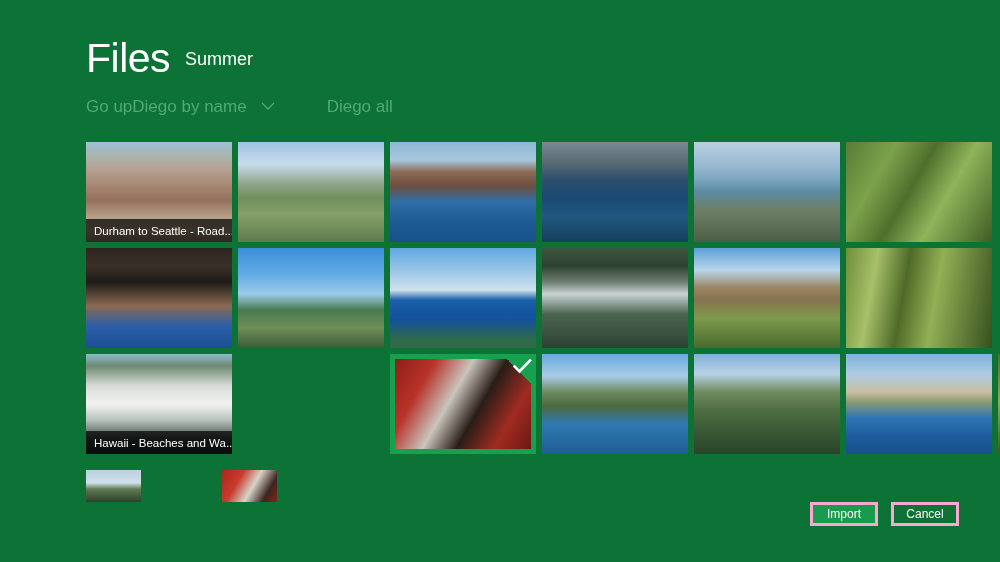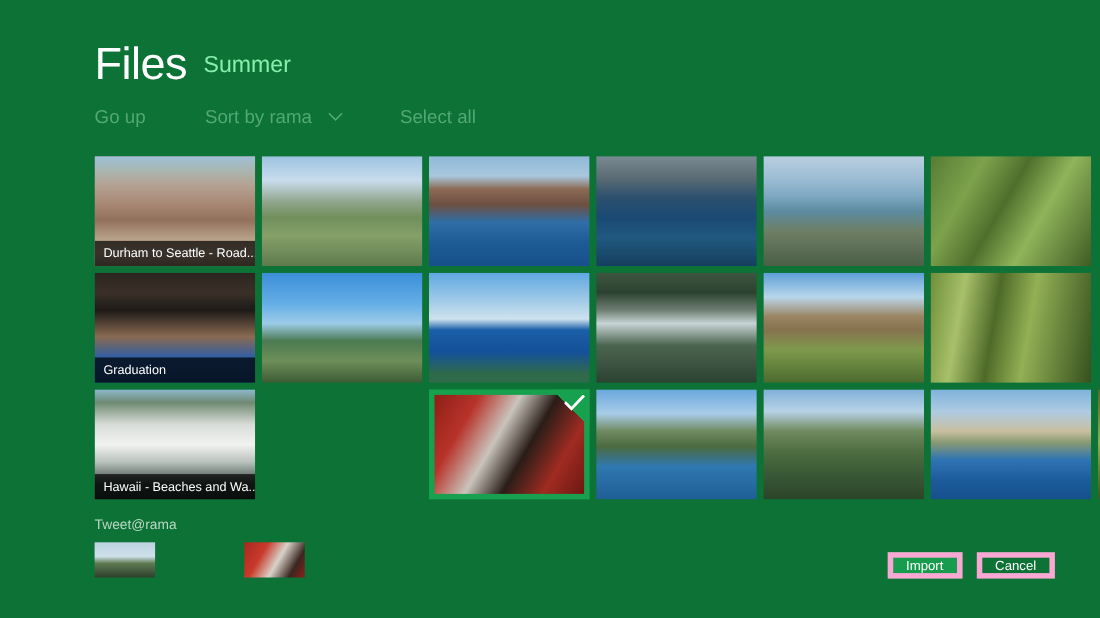--- a/index.html
+++ b/index.html
@@ -7,26 +7,26 @@
     width: 1000px; height: 562px;
     overflow: hidden;
     background: #0c7236;
     font-family: "Liberation Sans", sans-serif;
   }
   #app { position: relative; width: 1000px; height: 562px; background: #0c7236; overflow: hidden; }
 
   
   #header { position: absolute; left: 86px; top: 38px; display: flex; align-items: center; }
   #title { font-size: 41px; font-weight: 300; color: #ffffff; letter-spacing: -0.5px; line-height: 1; }
-  #subtitle { font-size: 21px; font-weight: 300; color: #86efac; margin-left: 15px; line-height: 1; }
+  #subtitle { font-size: 18px; font-weight: 300; color: #ffffff; margin-left: 15px; line-height: 1; }
 
   
   #commandbar { position: absolute; left: 86px; top: 98px; display: flex; align-items: center; }
   .cmd { font-size: 17px; font-weight: 300; color: #53a873; line-height: 1; cursor: default; }
-  #cmd-goup { margin-right: 54px; }
+  #cmd-goup { }
   #cmd-sort-wrap { display: flex; align-items: center; margin-right: 52px; }
   #chevron { margin-left: 14px; display: inline-block; width: 14px; height: 9px; }
   #chevron svg { display: block; }
 
   
   #grid { position: absolute; left: 86px; top: 142px; width: 960px; }
   .row { display: flex; margin-bottom: 6px; height: 100px; }
   .cell { width: 146px; height: 100px; margin-right: 6px; position: relative; overflow: hidden; flex: 0 0 auto; }
   .cell.empty { background: transparent; }
   .thumb { position: absolute; inset: 0; background-size: cover; background-position: center; }
@@ -47,21 +47,21 @@
 
   
   #bottom { position: absolute; left: 86px; top: 470px; }
   #tweet-label { font-size: 12.5px; color: #b8d8c4; font-weight: 400; margin-bottom: 9px; }
   #mini-row { display: flex; }
   .mini { width: 55px; height: 32px; margin-right: 13px; background-size: cover; background-position: center; }
 
   #buttons { position: absolute; right: 41px; top: 502px; display: flex; }
   .btn {
     height: 24px; min-width: 68px; padding: 0 12px;
-    border: 5px solid #f9a8d4; color: #ffffff;
+    border: 3px solid #f9a8d4; color: #ffffff;
     font-size: 12px; font-family: "Liberation Sans", sans-serif;
     display: flex; align-items: center; justify-content: center;
     background: transparent; cursor: pointer;
   }
   #btn-import { background: #179b4c; margin-right: 13px; }
   #btn-cancel { background: transparent; }
 
   
   .p-badlands  { background:
       linear-gradient(180deg,#9fc0d8 0%,#a8b6b0 13%,#b5a294 26%,#a98a77 42%,#93705c 58%,#b59d86 74%,#c9b49b 88%,#a89074 100%),
@@ -118,28 +118,28 @@
 <div id="app">
 
   <div id="header">
     <div id="title">Files</div>
     <div id="subtitle">Summer</div>
   </div>
 
   <div id="commandbar">
     <div class="cmd" id="cmd-goup">Go up</div>
     <div id="cmd-sort-wrap">
-      <span class="cmd">Sort by rama</span>
+      <span class="cmd">Diego by name</span>
       <span id="chevron">
         <svg width="14" height="9" viewBox="0 0 14 9">
             <path d="M1 1 L7 7 L13 1" fill="none" stroke="#53a873" stroke-width="1.4"></path>
           </svg>
       </span>
     </div>
-    <div class="cmd" id="cmd-selectall">Select all</div>
+    <div class="cmd" id="cmd-selectall">Diego all</div>
   </div>
 
   <div id="grid">
       <div class="row">
         <div class="cell">
           <div class="thumb p-badlands"></div>
           <div class="label">Durham to Seattle - Road...</div>
         </div>
         <div class="cell">
           <div class="thumb p-maui1"></div>
@@ -153,21 +153,20 @@
         <div class="cell">
           <div class="thumb p-coast1"></div>
         </div>
         <div class="cell">
           <div class="thumb p-bamboo1"></div>
         </div>
       </div>
       <div class="row">
         <div class="cell">
           <div class="thumb p-grad"></div>
-          <div class="label">Graduation</div>
         </div>
         <div class="cell">
           <div class="thumb p-palms"></div>
         </div>
         <div class="cell">
           <div class="thumb p-man"></div>
         </div>
         <div class="cell">
           <div class="thumb p-cliffs2"></div>
         </div>
@@ -201,21 +200,20 @@
         <div class="cell">
           <div class="thumb p-beach"></div>
         </div>
         <div class="cell">
           <div class="thumb p-bamboo3"></div>
         </div>
       </div>
     </div>
 
   <div id="bottom">
-    <div id="tweet-label">Tweet@rama</div>
     <div id="mini-row">
         <div class="mini p-palms-mini"></div>
         <div class="mini p-grad-mini"></div>
         <div class="mini p-girl-mini"></div>
       </div>
   </div>
 
   <div id="buttons">
     <button class="btn" id="btn-import">Import</button>
     <button class="btn" id="btn-cancel">Cancel</button>

